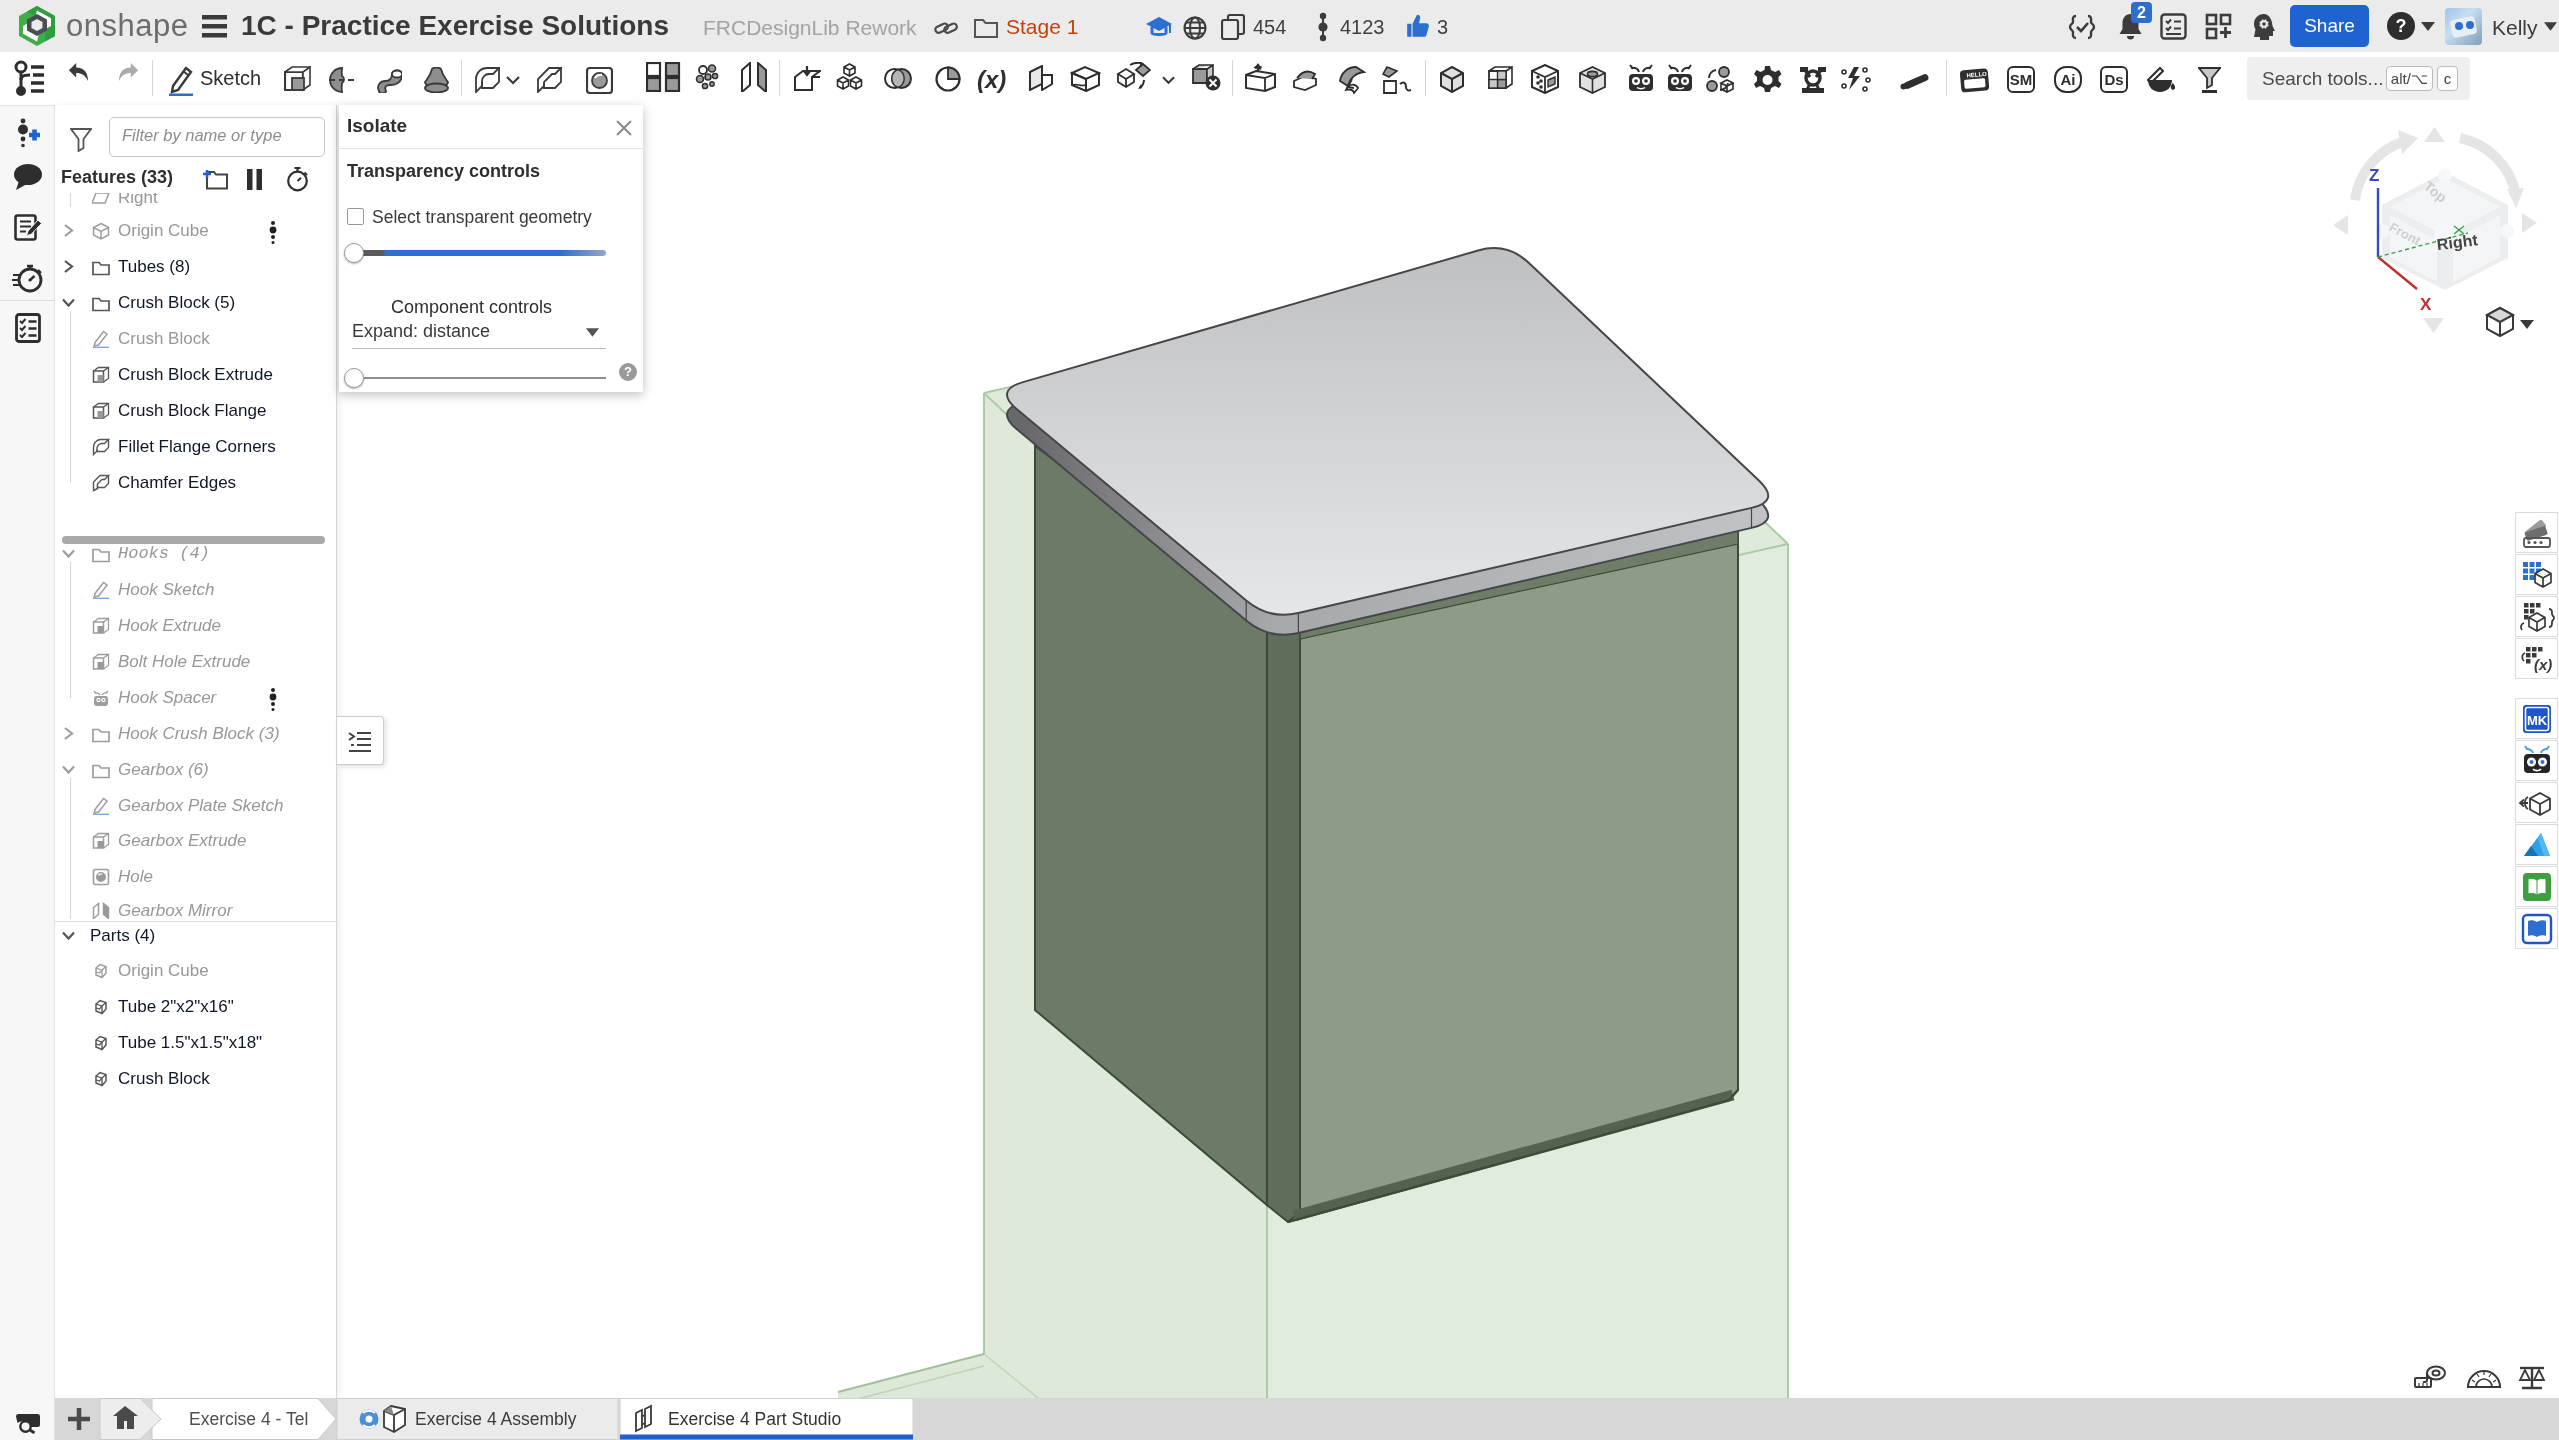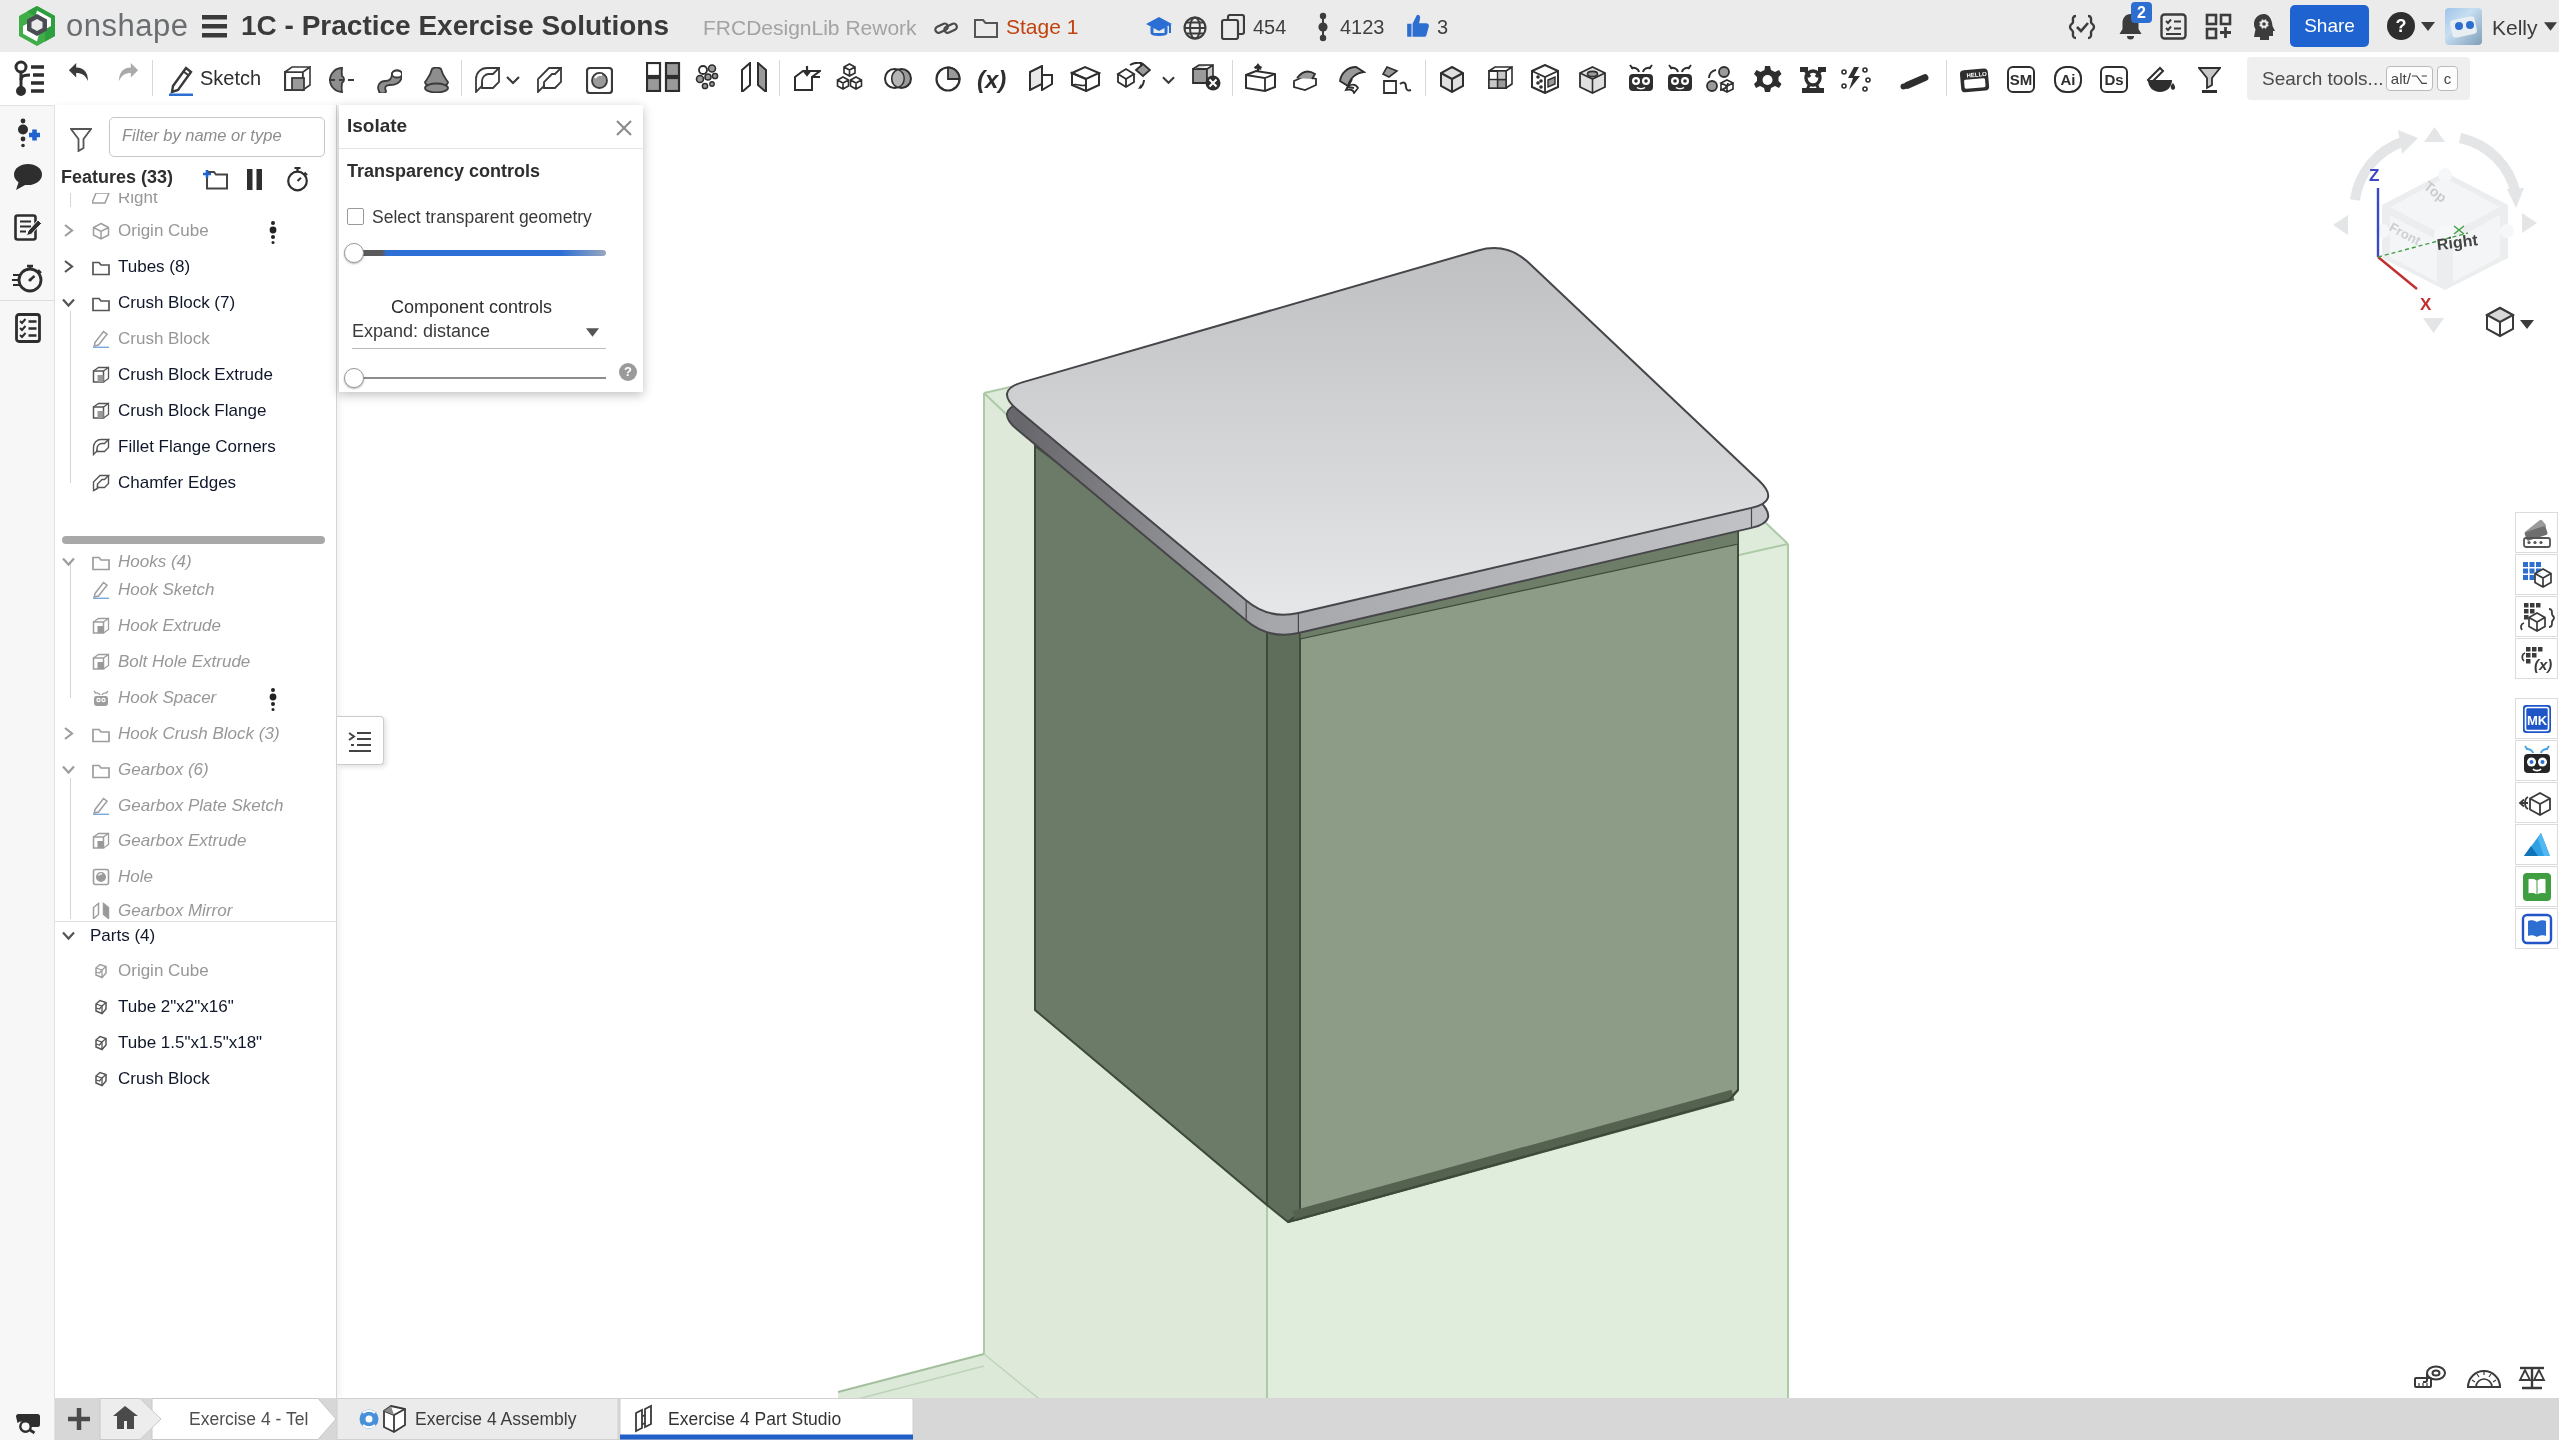--- a/index.html
+++ b/index.html
@@ -614,21 +614,21 @@
           </svg>
           <span class="rtxt">Tubes (8)</span>
         </div>
       <div class="row" style="top:92px;">
           <svg class="cr" viewBox="0 0 15 15">
             <use href="#s-caret-d"></use>
           </svg>
           <svg class="ricon" viewBox="0 0 18 18">
             <use href="#s-folder"></use>
           </svg>
-          <span class="rtxt">Crush Block (7)</span>
+          <span class="rtxt">Crush Block (5)</span>
         </div>
       <div class="row g" style="top:128px;">
           <svg class="ricon" viewBox="0 0 18 18">
             <use href="#s-pencil"></use>
           </svg>
           <span class="rtxt">Crush Block</span>
         </div>
       <div class="row" style="top:164px;">
           <svg class="ricon" viewBox="0 0 18 18">
             <use href="#s-extrude"></use>
@@ -647,21 +647,21 @@
           </svg>
           <span class="rtxt">Fillet Flange Corners</span>
         </div>
       <div class="row" style="top:272px;">
           <svg class="ricon" viewBox="0 0 18 18">
             <use href="#s-chamfer"></use>
           </svg>
           <span class="rtxt">Chamfer Edges</span>
         </div>
       <div class="abs" style="left:7px;top:343px;width:263px;height:8px;background:#a8a8a8;border-radius:4px;"></div>
-      <div class="row it" style="top:351px;">
+      <div class="row it" style="top:343px;font-family:Liberation Mono, monospace;">
           <svg class="cr" viewBox="0 0 15 15">
             <use href="#s-caret-d"></use>
           </svg>
           <svg class="ricon" viewBox="0 0 18 18">
             <use href="#s-folder"></use>
           </svg>
           <span class="rtxt">Hooks (4)</span>
         </div>
       <div class="row it" style="top:379px;">
           <svg class="ricon" viewBox="0 0 18 18">

